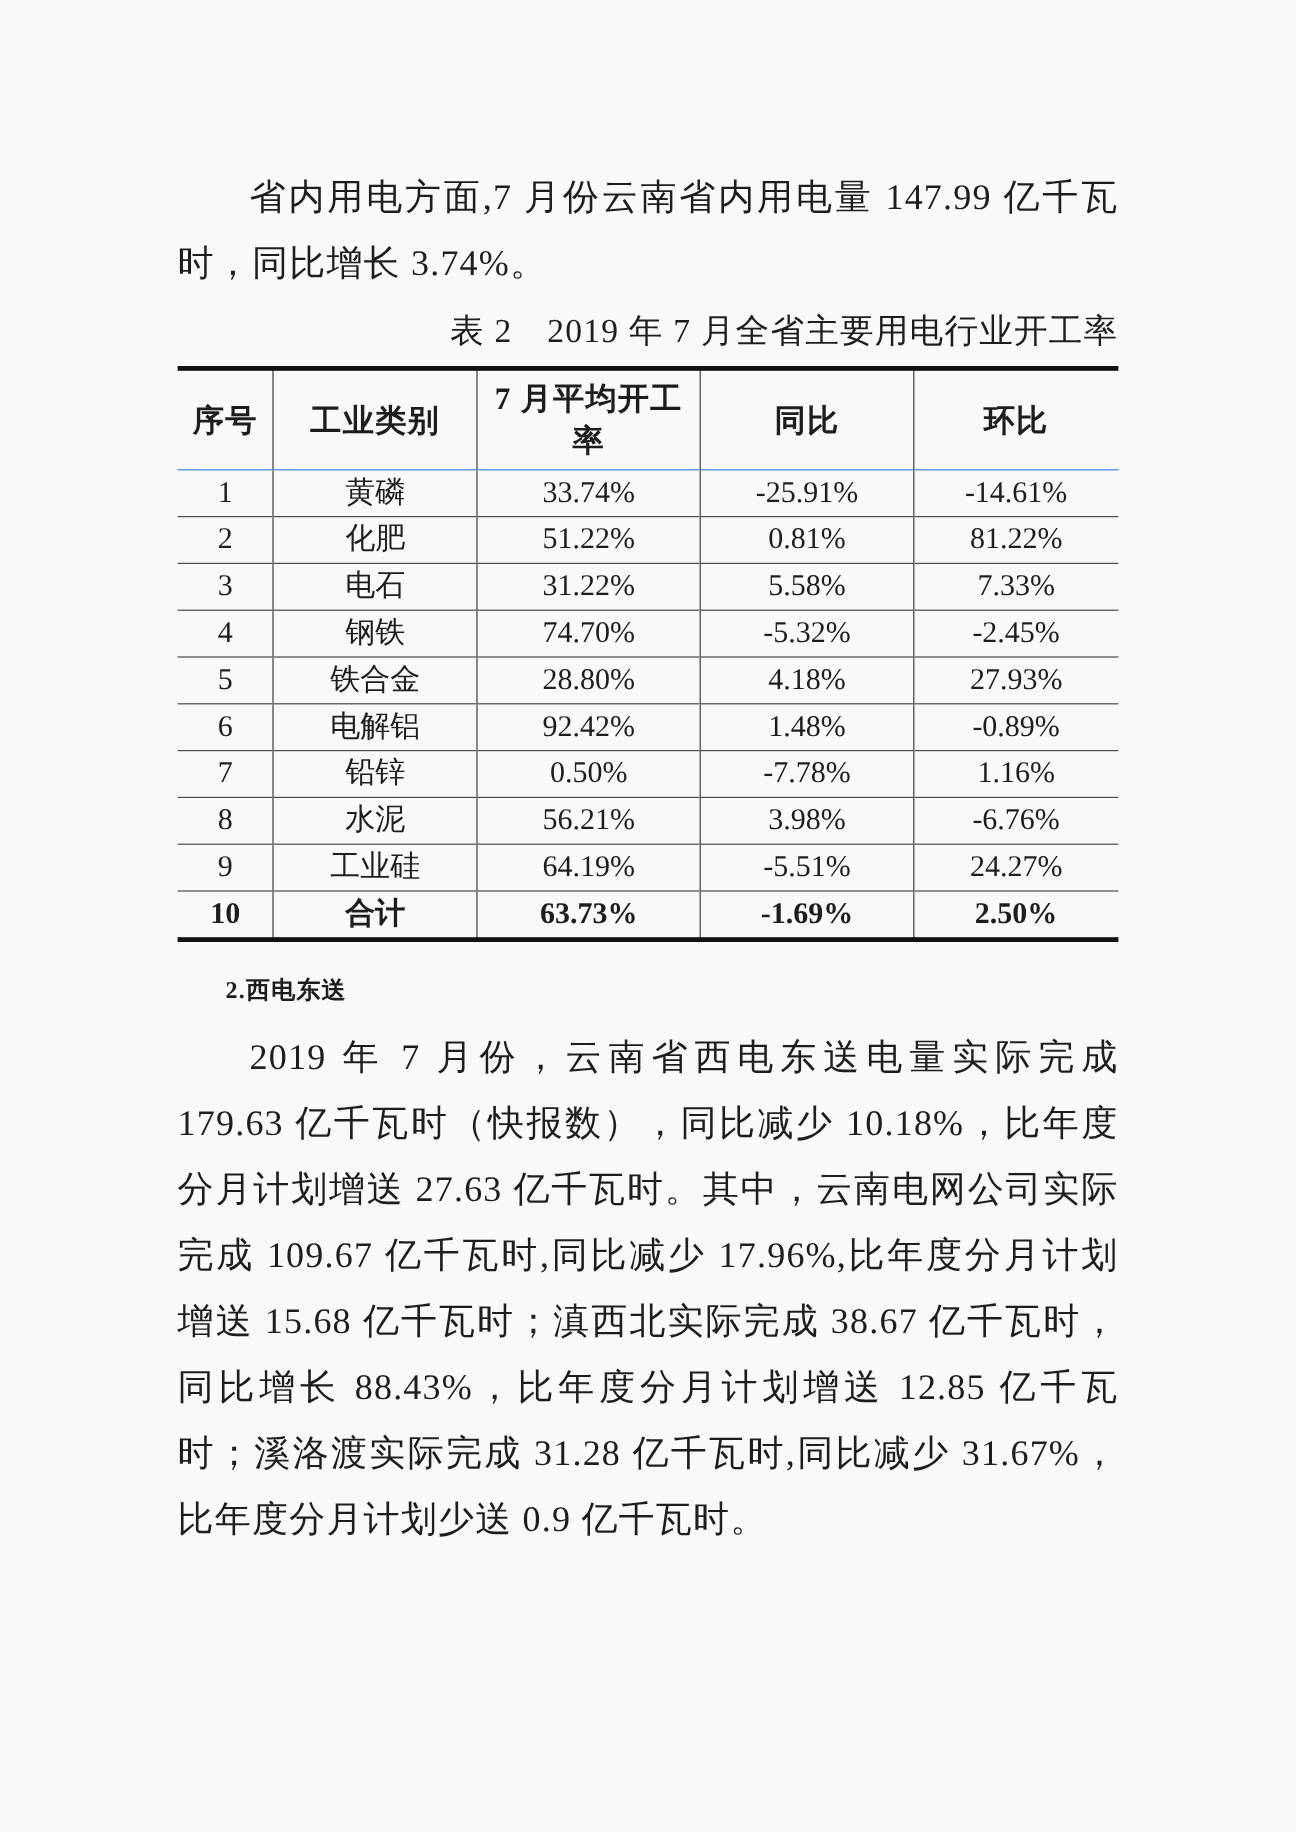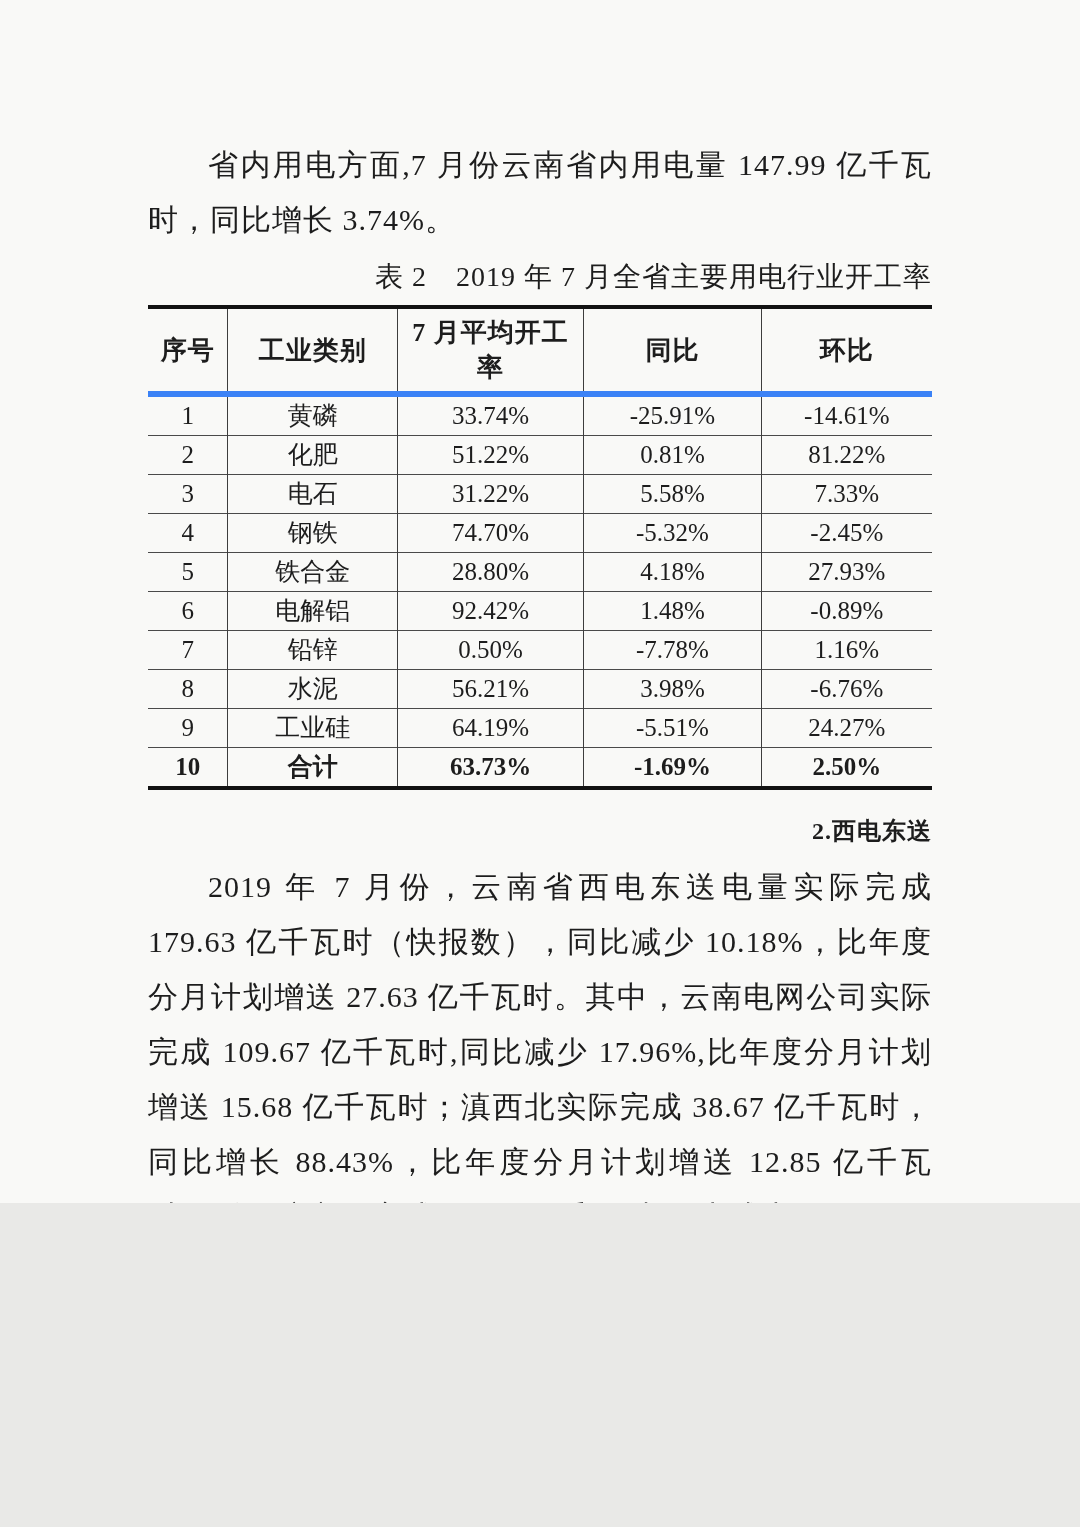--- a/index.html
+++ b/index.html
@@ -1,60 +1,59 @@
 <!DOCTYPE html>
 <html lang="zh"><head>
 <meta charset="utf-8">
 <style>
   * { margin: 0; padding: 0; box-sizing: border-box; }
   html, body { background: #e9e9e7; }
   .page {
     position: relative;
     width: 1080px;
-    height: 1203px;
+    height: 1527px;
     margin: 0 auto;
     background: #f9f9f7;
     color: #1d1d1d;
     font-family: "Liberation Serif", "DejaVu Serif", serif;
     padding: 137px 148px 0 148px;
     overflow: hidden;
   }
   .body-text {
     font-size: 30px;
     line-height: 55px;
     text-align: justify;
     text-justify: inter-character;
     letter-spacing: 1px;
   }
   .para { text-indent: 2em; }
   .section-heading {
-    font-size: 24px;
+    font-size: 20px;
     line-height: 55px;
     font-weight: bold;
     text-indent: 2em;
     margin-top: 14px;
     letter-spacing: 1px;
-    text-align: right;
   }
   .table-caption {
     font-size: 28px;
     line-height: 44px;
     text-align: right;
     margin: 8px 0 6px 0;
     letter-spacing: 1px;
   }
   table.data-table {
     width: 100%;
     border-collapse: collapse;
     border-top: 4px solid #121212;
     border-bottom: 4px solid #121212;
     table-layout: fixed;
   }
   table.data-table thead tr {
-    border-bottom: 6px solid #3b82f6;
+    border-bottom: 1px solid #3b82f6;
   }
   table.data-table tbody tr {
     border-bottom: 1.5px solid #4a4a4a;
   }
   table.data-table tbody tr:last-child {
     border-bottom: none;
   }
   table.data-table th {
     font-size: 26px;
     font-weight: bold;

